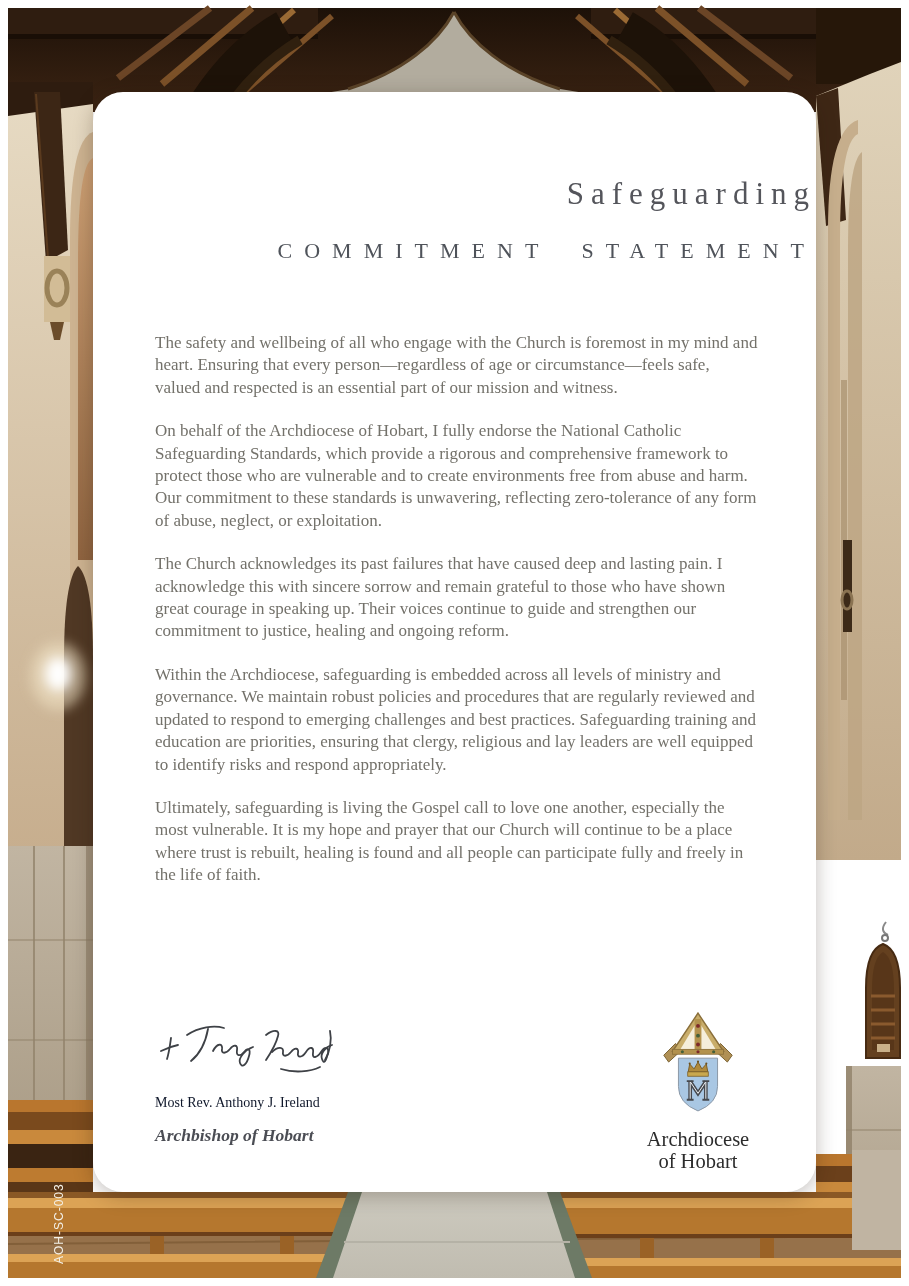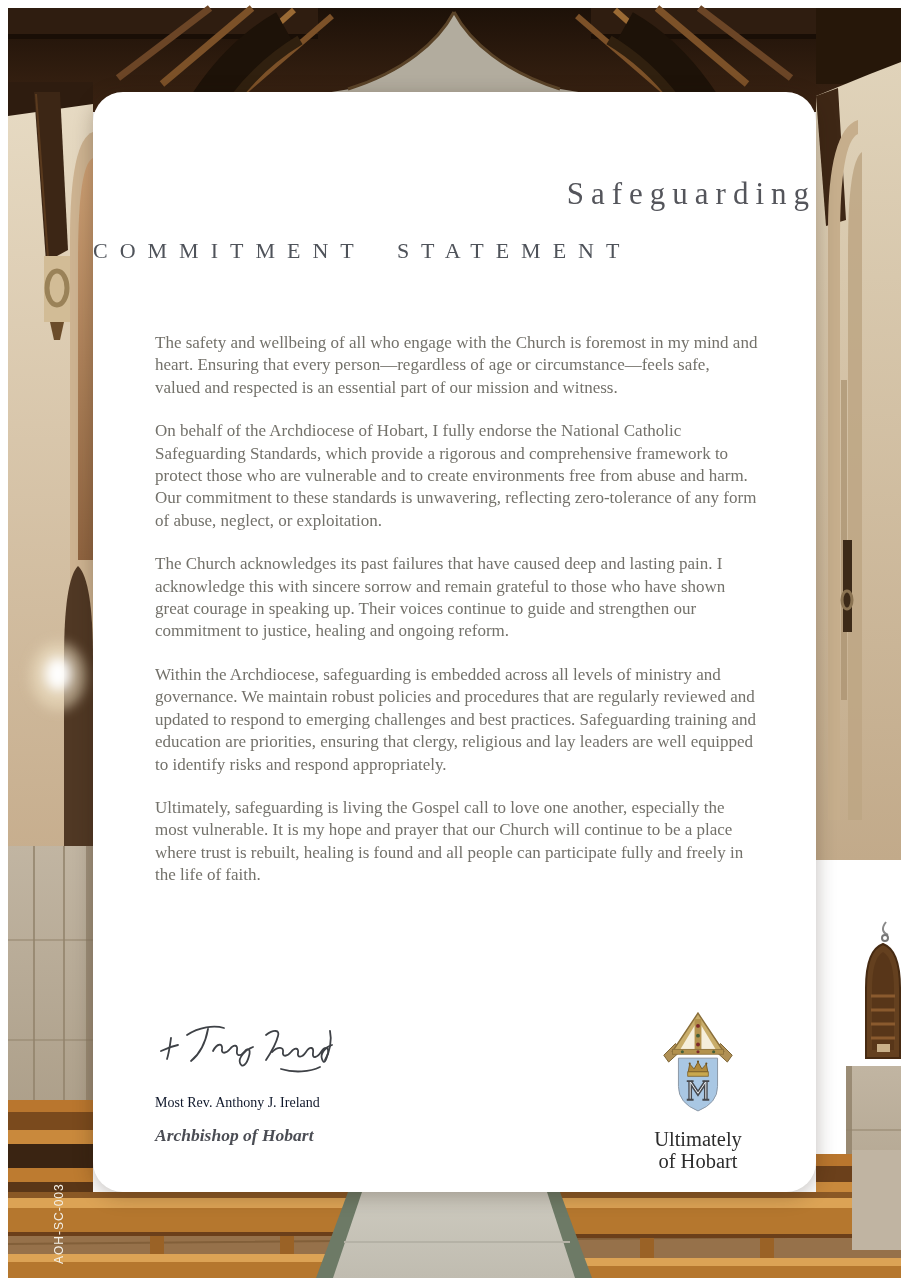--- a/index.html
+++ b/index.html
@@ -4,21 +4,21 @@
 <style>
   html,body{margin:0;padding:0;background:#ffffff;}
   .page{position:relative;width:909px;height:1286px;background:#ffffff;overflow:hidden;
         font-family:"Liberation Serif","DejaVu Serif",serif;}
   .photo-svg{position:absolute;left:0;top:0;}
   
   .card{position:absolute;left:93px;top:92px;width:723px;height:1100px;background:#ffffff;
         border-radius:30px;box-shadow:0 4px 20px rgba(35,22,10,.28);}
   .card-title{margin:84px 0 0 0;text-align:right;font-size:31px;font-weight:400;
         letter-spacing:7px;color:#54555b;}
-  .card-subtitle{margin:26px 0 0 0;text-align:left;font-size:22px;font-weight:400;
+  .card-subtitle{margin:26px 0 0 0;text-align:right;font-size:22px;font-weight:400;
         letter-spacing:12px;word-spacing:14px;color:#4f535a;}
   .body-text{position:absolute;left:62px;top:240px;width:604px;color:#73716a;
         font-size:17px;line-height:22.4px;}
   .body-text p{margin:0 0 21px 0;}
   .sig-block{position:absolute;left:60px;top:922px;}
   .sig-svg{display:block;}
   .signatory{position:absolute;left:62px;top:1003px;}
   .signatory .name{font-size:14px;color:#0f172a;}
   .signatory .role{font-size:17.5px;font-weight:bold;color:#4b4d54;margin-top:14px;font-style:italic;}
   .crest-block{position:absolute;left:512px;top:918px;width:186px;text-align:center;}
@@ -231,19 +231,19 @@
           <path d="M37,73 V91 M37,73 L45,85 L53,73 M53,73 V91"></path>
         </g>
         <g stroke="#eef2f5" stroke-width="1" fill="none">
           <path d="M37,73 V91 M37,73 L45,85 L53,73 M53,73 V91"></path>
         </g>
         <g stroke="#46484d" stroke-width="2">
           <path d="M33.5,72.5 H40.5 M49.5,72.5 H56.5 M33.5,91.5 H40.5 M49.5,91.5 H56.5"></path>
         </g>
       </svg>
       <div class="crest-caption">
-        <div>Ultimately</div>
+        <div>Archdiocese</div>
         <div>of Hobart</div>
       </div>
     </div>
   </div>
 
 </div>
 
 </body></html>

